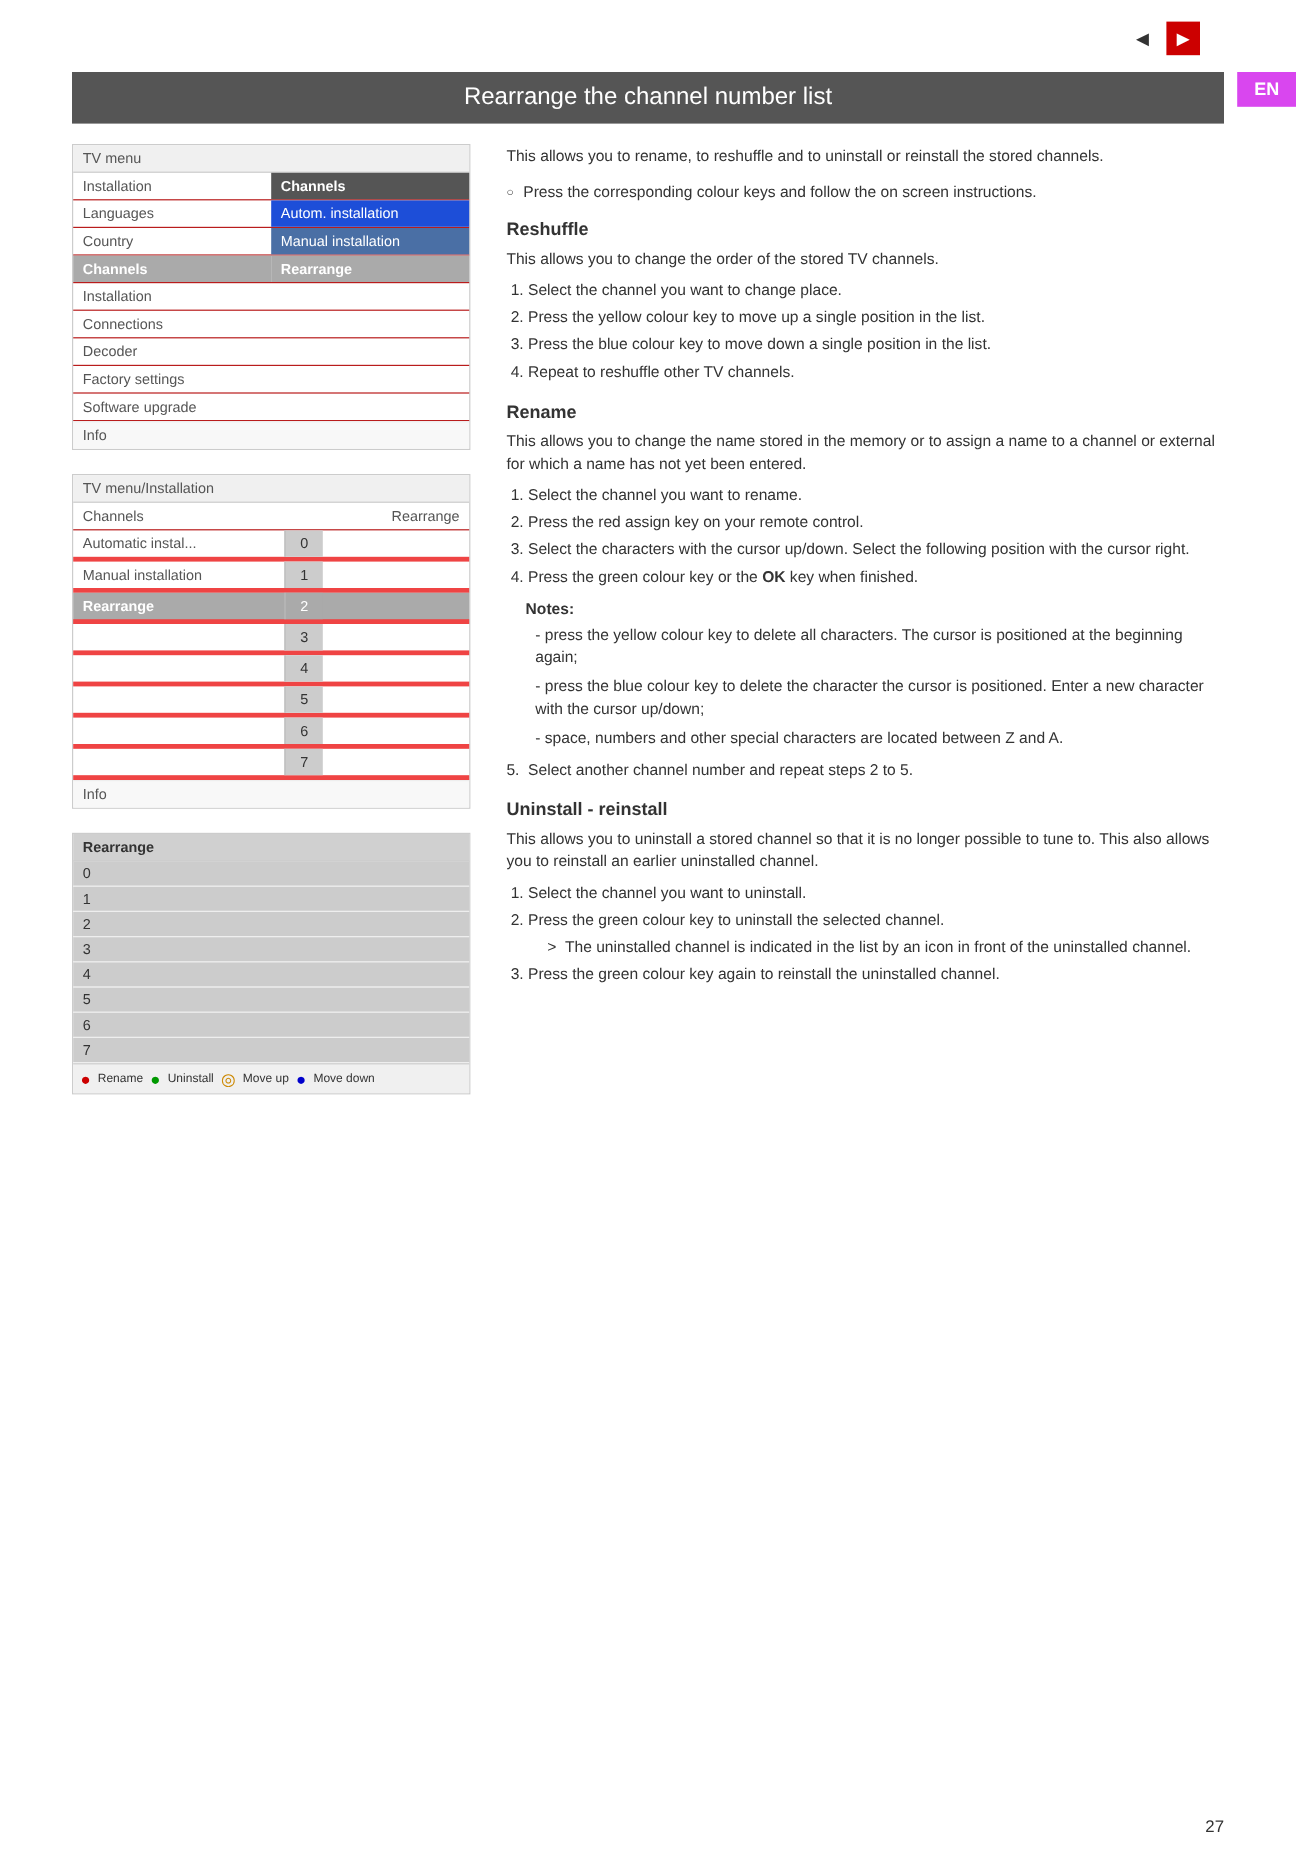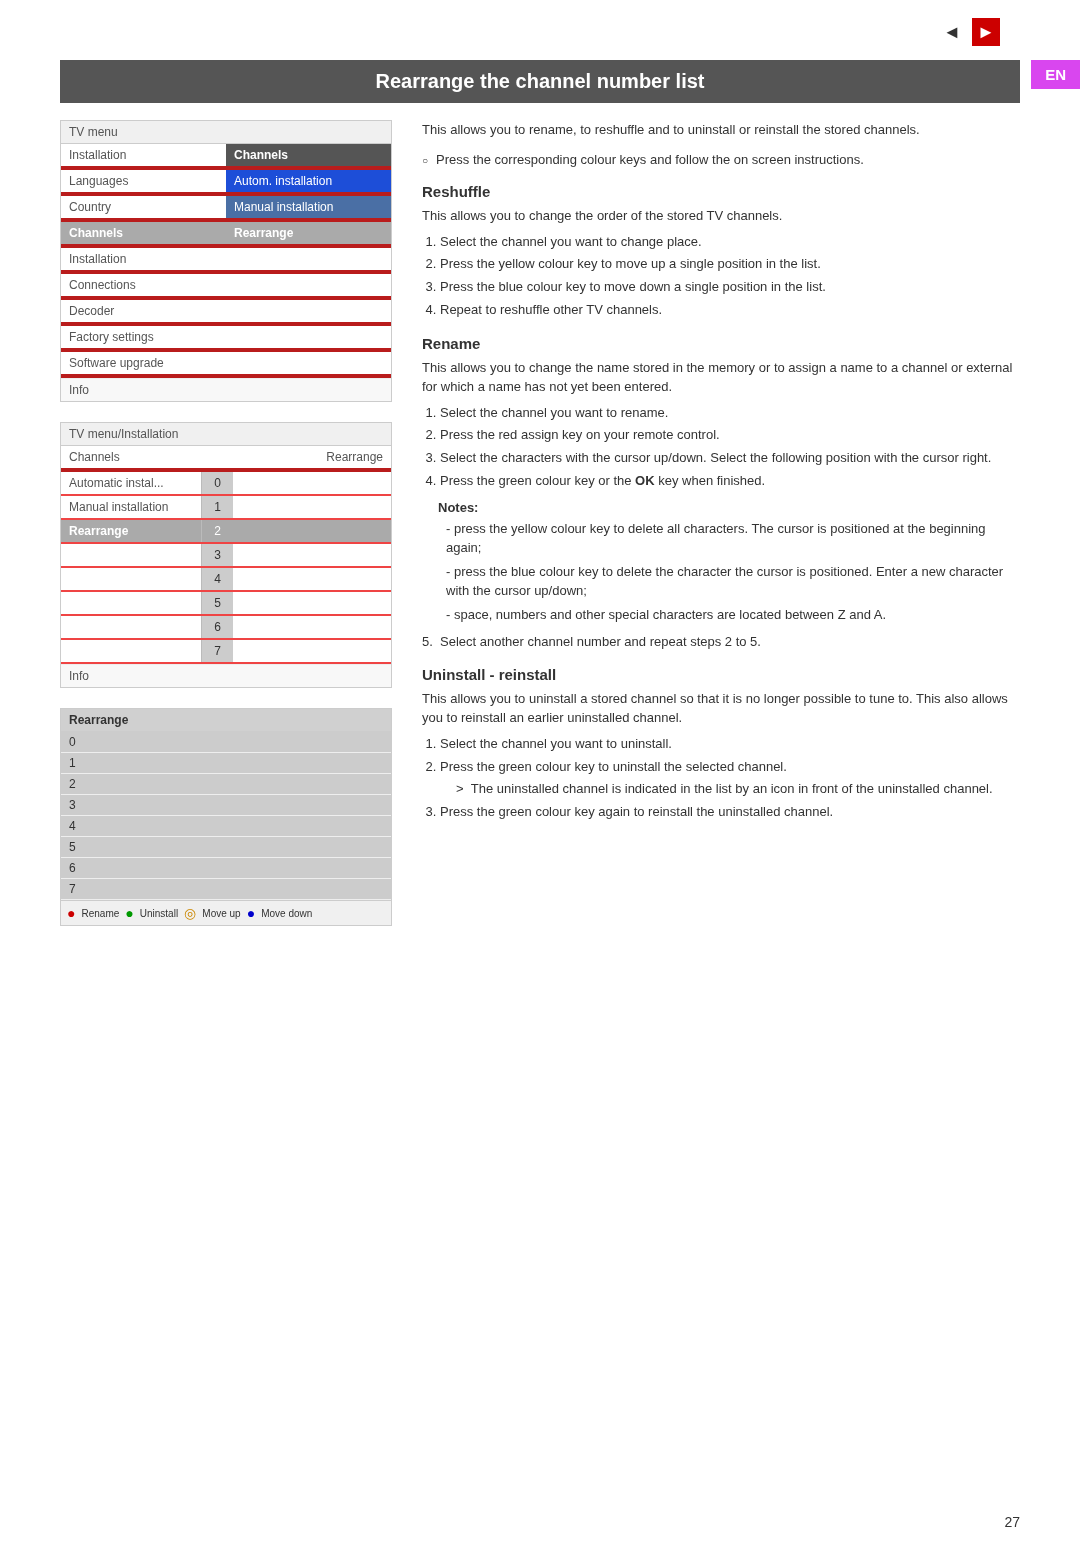--- a/index.html
+++ b/index.html
@@ -49,21 +49,21 @@
 
     
     .title-bar {
       position: absolute;
       top: 60px;
       left: 60px;
       right: 60px;
       background: #555;
       color: #fff;
       font-size: 20px;
-      font-weight: bold;
+      font-weight: normal;
       text-align: center;
       padding: 10px 0;
     }
 
     
     .main-layout {
       position: absolute;
       top: 120px;
       left: 60px;
       right: 60px;
@@ -90,21 +90,21 @@
     }
     .menu-box-header {
       background: #f0f0f0;
       padding: 4px 8px;
       font-size: 12px;
       color: #555;
       border-bottom: 1px solid #ccc;
     }
     .menu-row {
       display: flex;
-      border-bottom: 4px solid #b91c1c;
+      border-bottom: 1px solid #b91c1c;
     }
     .menu-row:last-child {
       border-bottom: none;
     }
     .menu-cell {
       padding: 4px 8px;
       flex: 1;
       color: #555;
     }
     .menu-cell.highlight {
@@ -128,21 +128,22 @@
     .menu-footer {
       padding: 4px 8px;
       color: #555;
       background: #f8f8f8;
       border-top: 1px solid #eee;
     }
 
     
     .num-row {
       display: flex;
-      border-bottom: 2px solid #ef4444;
+      border-bottom: 4px solid #ef4444;
+      gap: 36px;
     }
     .num-row:last-child { border-bottom: none; }
     .num-label {
       width: 140px;
       padding: 4px 8px;
       color: #555;
     }
     .num-val {
       width: 32px;
       background: #ccc;

